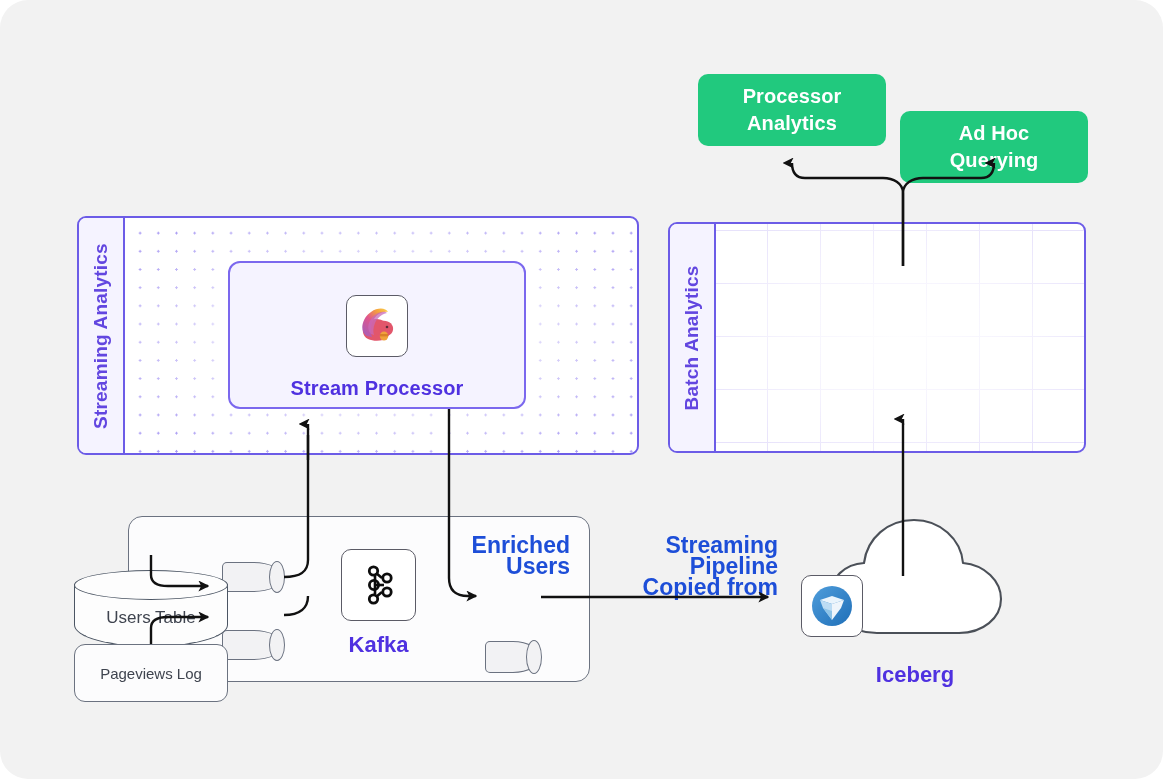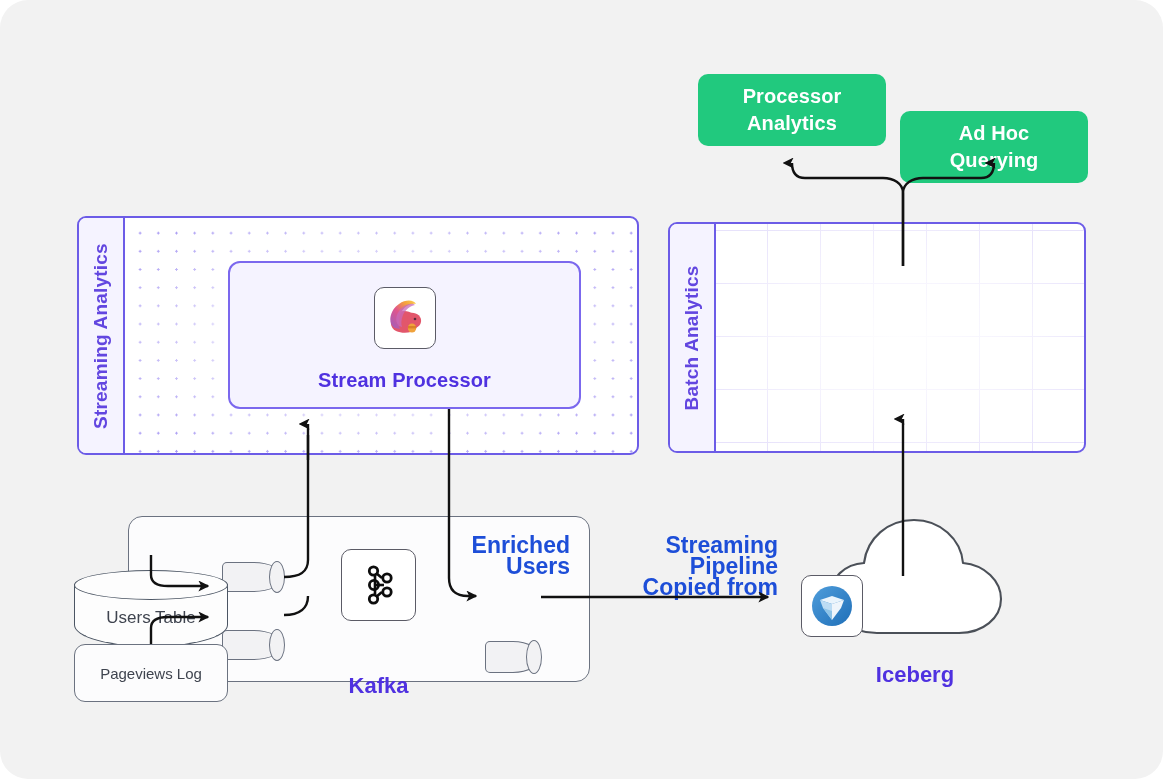--- a/index.html
+++ b/index.html
@@ -228,21 +228,21 @@
   <div class="abs group-panel" style="left:77px; top:216px; width:562px; height:239px;">
     <div class="group-label-strip">
       <span class="group-label-text">Streaming Analytics</span>
     </div>
     <div class="group-body">
       <div class="dot-bg"></div>
       <div class="panel-fade"></div>
     </div>
   </div>
 
-  <div class="abs node-box" style="left:228px; top:261px; width:353px; height:148px;">
+  <div class="abs node-box" style="left:228px; top:261px; width:298px; height:148px;justify-content:center;">
     <div class="logo-tile" style="width:62px; height:62px; margin-top:24px;">
       <svg width="46" height="46" viewBox="0 0 46 46" aria-hidden="true">
         <defs>
           <linearGradient id="flinkTail" x1="0" y1="1" x2="1" y2="0">
             <stop offset="0%" stop-color="#9b5fc0"></stop>
             <stop offset="45%" stop-color="#e0558c"></stop>
             <stop offset="75%" stop-color="#f5a33c"></stop>
             <stop offset="100%" stop-color="#fbd24e"></stop>
           </linearGradient>
         </defs>
@@ -286,21 +286,21 @@
       </g>
       <g fill="none" stroke="#0d0d0d" stroke-width="2.8">
         <circle cx="14.5" cy="9" r="4.2"></circle>
         <circle cx="15" cy="23" r="4.6"></circle>
         <circle cx="14.5" cy="37" r="4.2"></circle>
         <circle cx="28" cy="16" r="4.2"></circle>
         <circle cx="28" cy="30" r="4.2"></circle>
       </g>
     </svg>
   </div>
-  <div class="abs kafka-label" style="left:341px; top:632px; width:75px; text-align:center;margin-top:41px;">Kafka</div>
+  <div class="abs kafka-label" style="left:341px; top:632px; width:75px; text-align:center;">Kafka</div>
 
   <div class="abs topic-cyl" style="left:222px; top:562px; width:62px; height:30px;">
     <div class="tube"></div>
       <div class="cap"></div>
   </div>
   <div class="abs topic-cyl" style="left:222px; top:600px; width:62px; height:30px;">
     <div class="tube"></div>
       <div class="cap"></div>
   </div>
 

